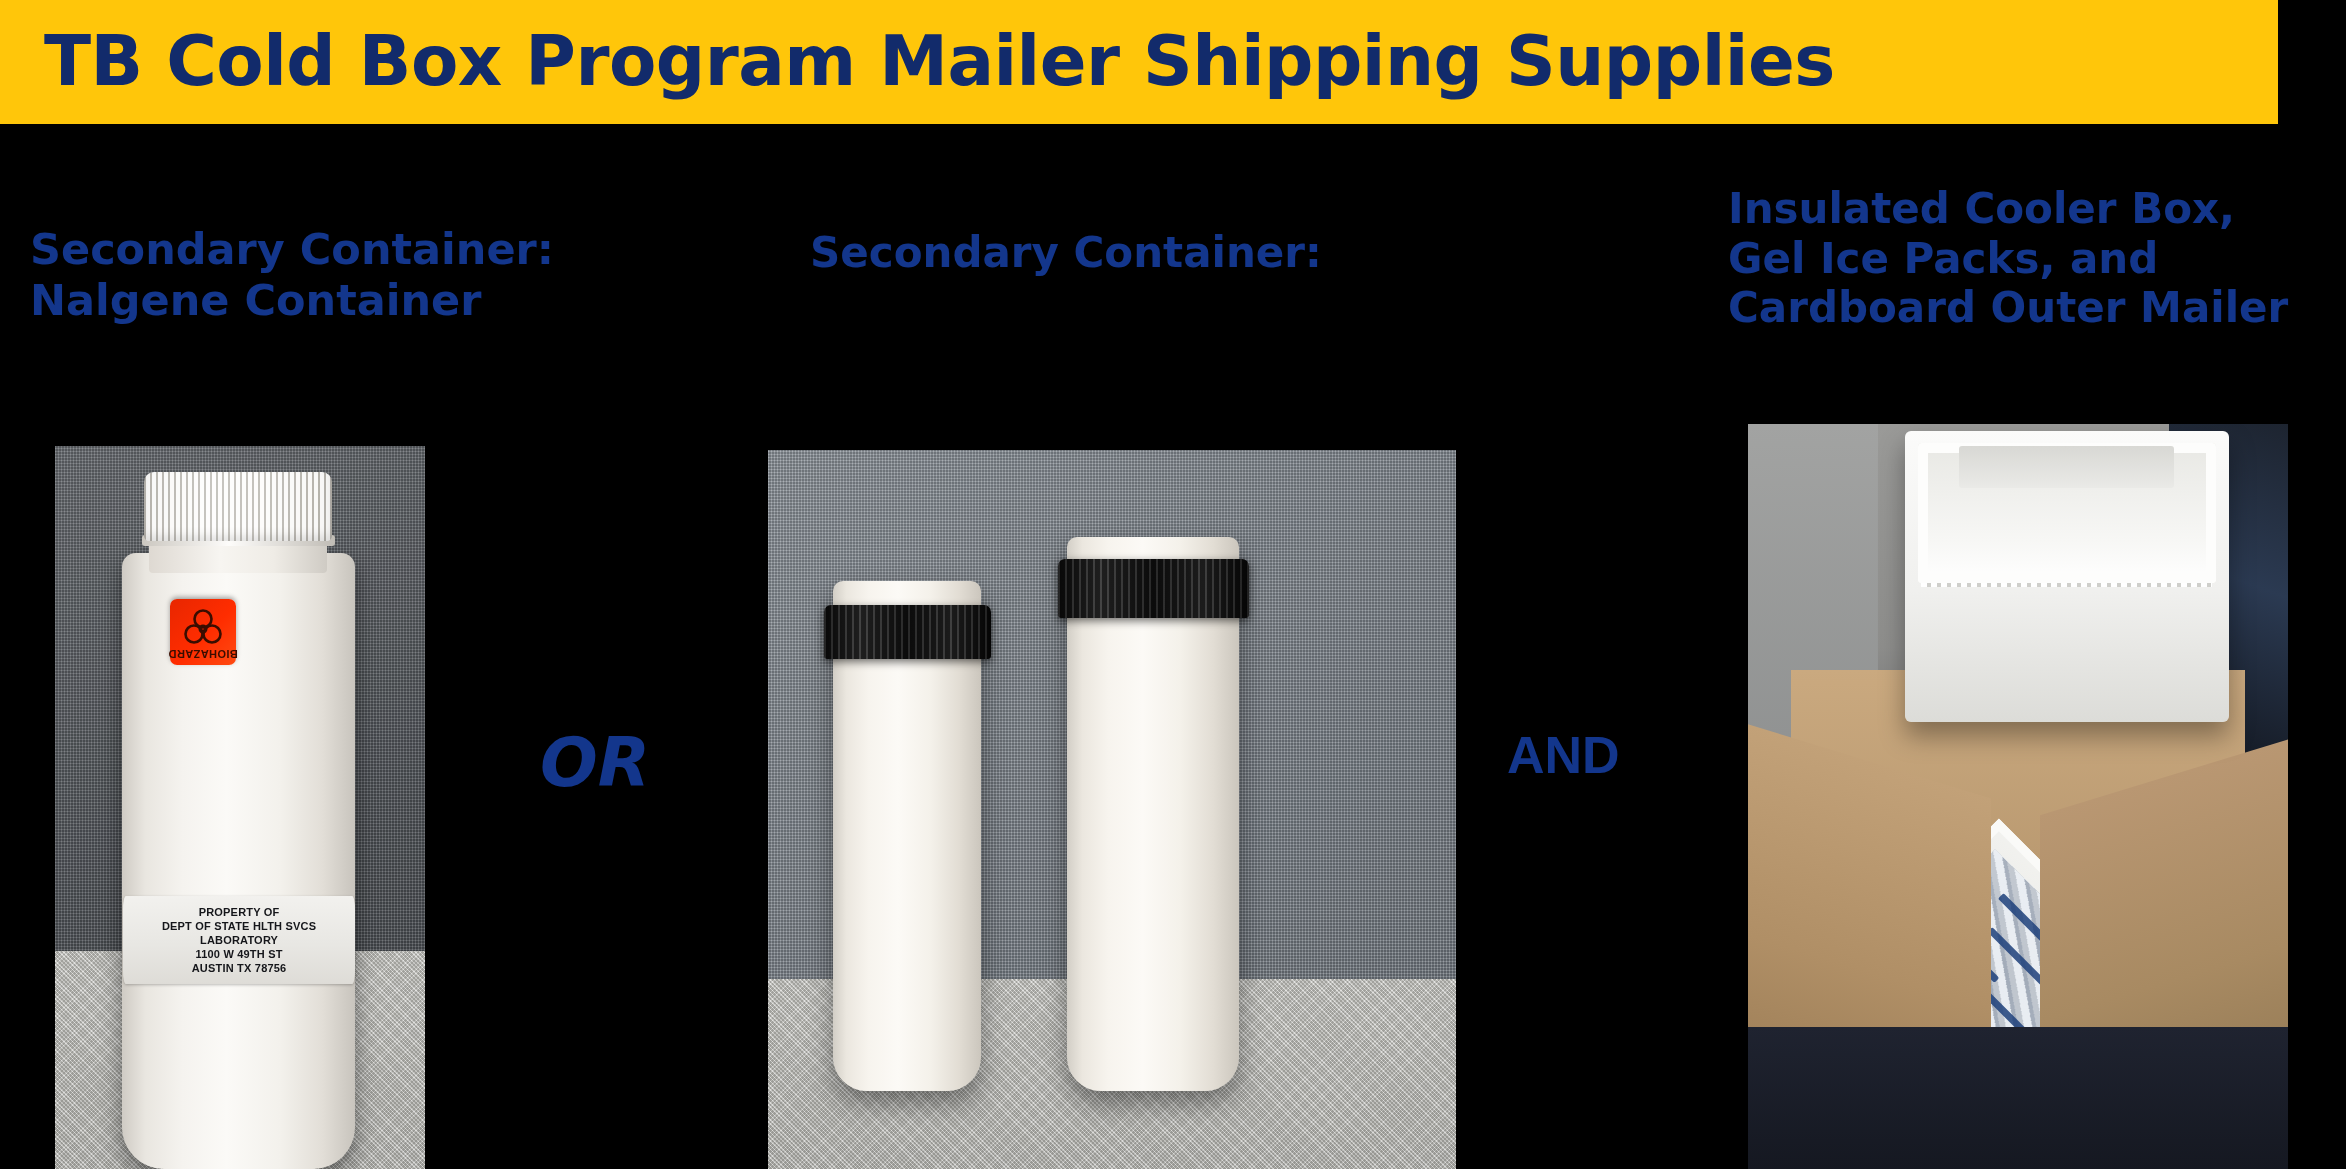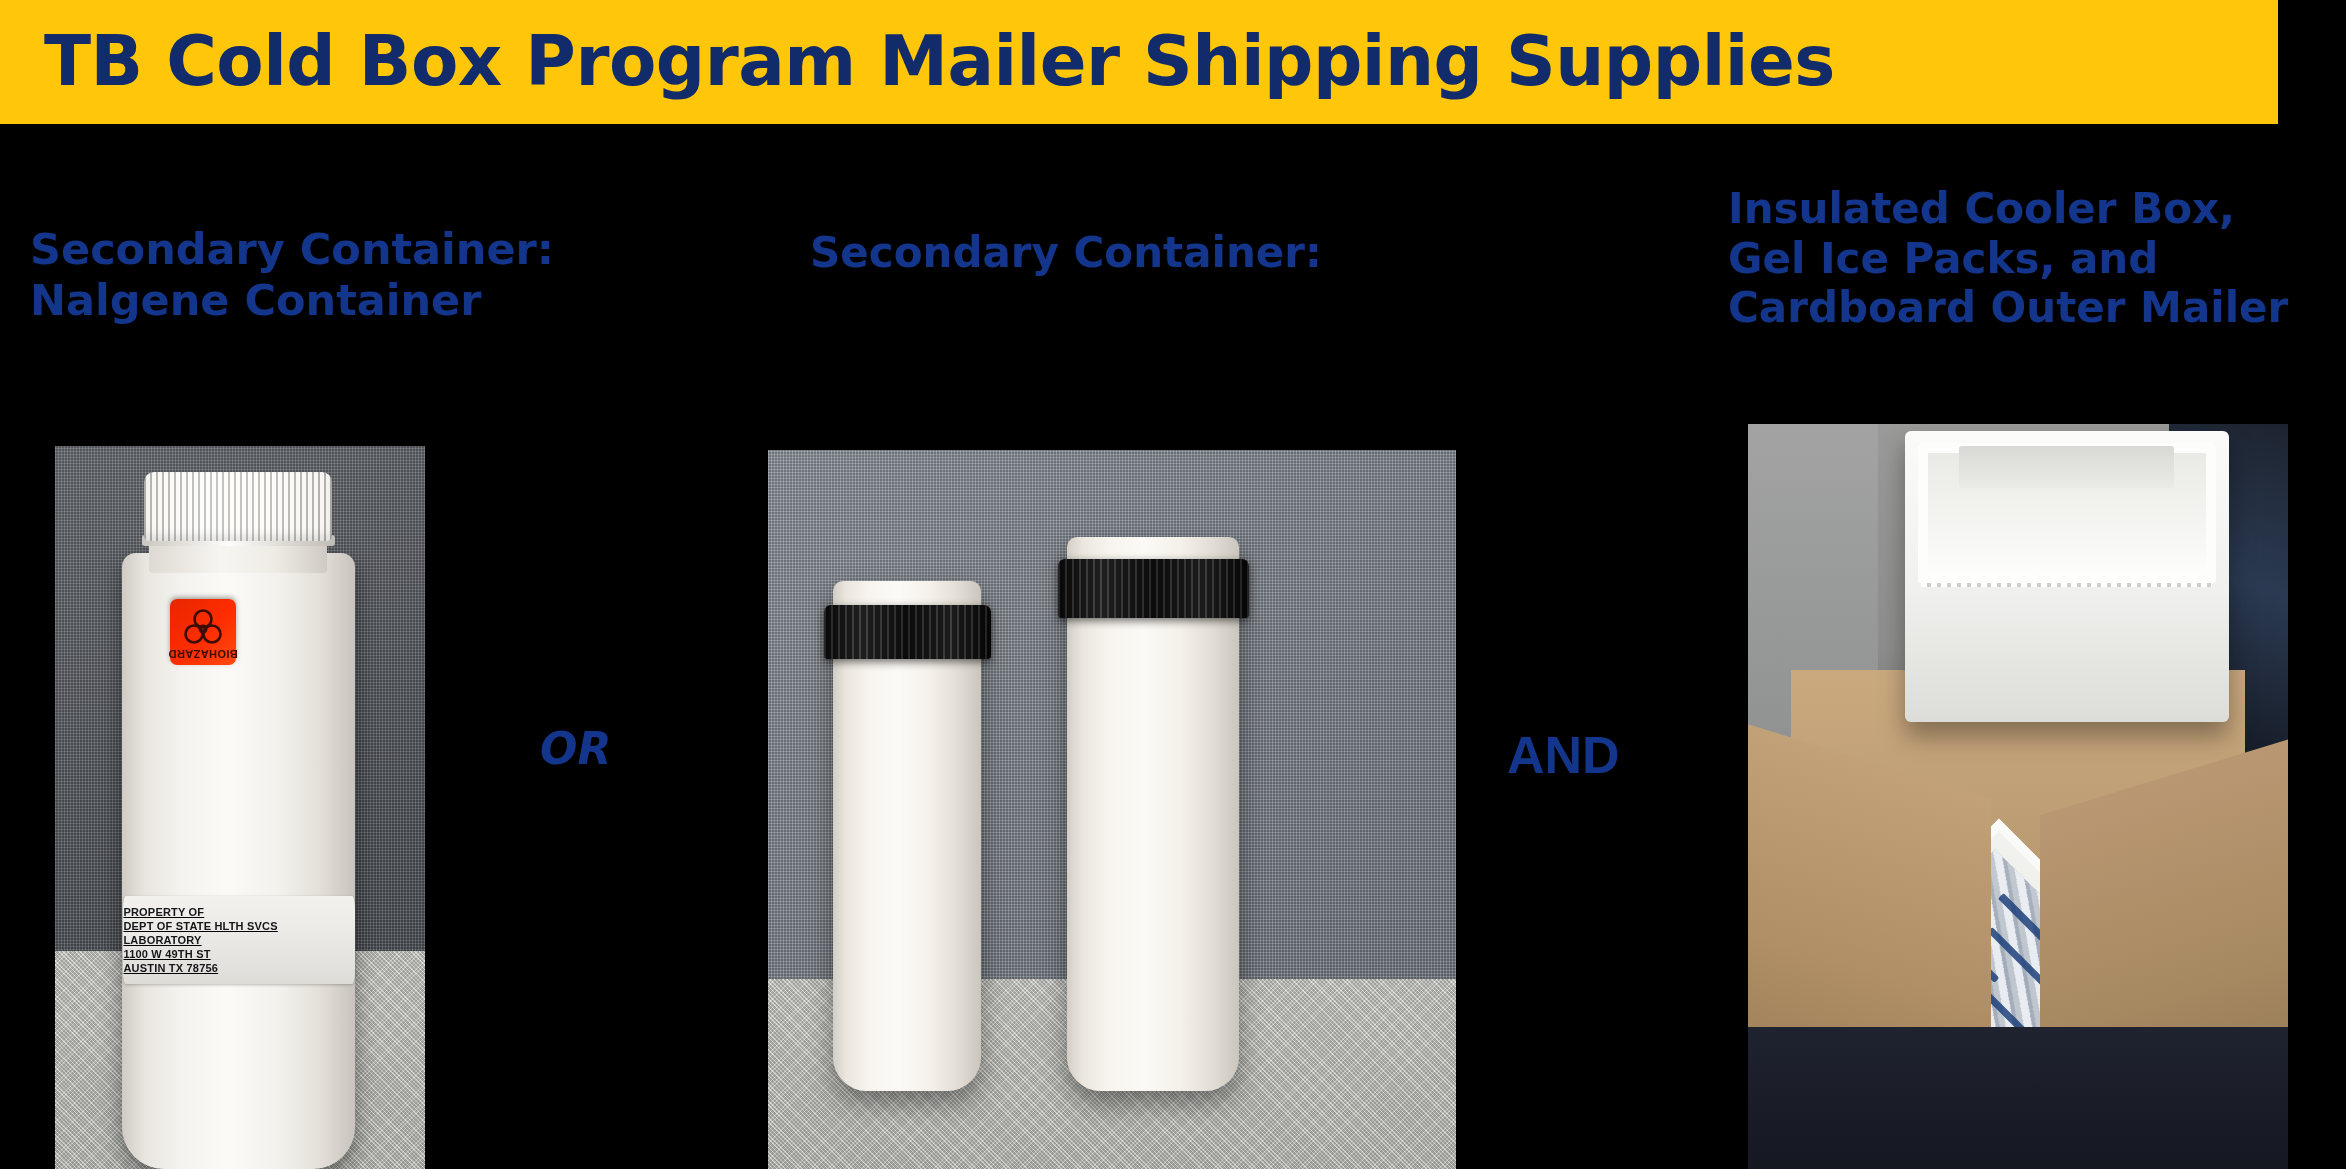--- a/index.html
+++ b/index.html
@@ -68,21 +68,21 @@
   .connector {
     position: absolute;
     color: #13368C;
   }
   .connector-or {
     left: 540px;
     top: 723px;
     font-family: "DejaVu Sans", sans-serif;
     font-weight: bold;
     font-style: italic;
-    font-size: 44px;
+    font-size: 68px;
   }
   .connector-and {
     left: 1507px;
     top: 725px;
     font-family: "Liberation Sans", sans-serif;
     font-weight: bold;
     font-size: 52px;
   }
 
   
@@ -199,24 +199,24 @@
     position: absolute;
     left: 18.5%;
     top: 62.2%;
     width: 62.5%;
     height: 88px;
     background: linear-gradient(180deg, #f2f1ee 0%, #e8e7e3 55%, #dedcd7 100%);
     border-radius: 3px / 14px;
     box-shadow: 0 1px 3px rgba(0,0,0,0.25);
     display: flex;
     flex-direction: column;
+    align-items: center;
     justify-content: center;
     gap: 2px;
     overflow: hidden;
-    text-decoration: underline;
   }
   .dshs-line {
     font-family: "Liberation Sans", sans-serif;
     font-size: 11px;
     font-weight: bold;
     color: #15161a;
     white-space: nowrap;
     letter-spacing: 0.2px;
   }
 

